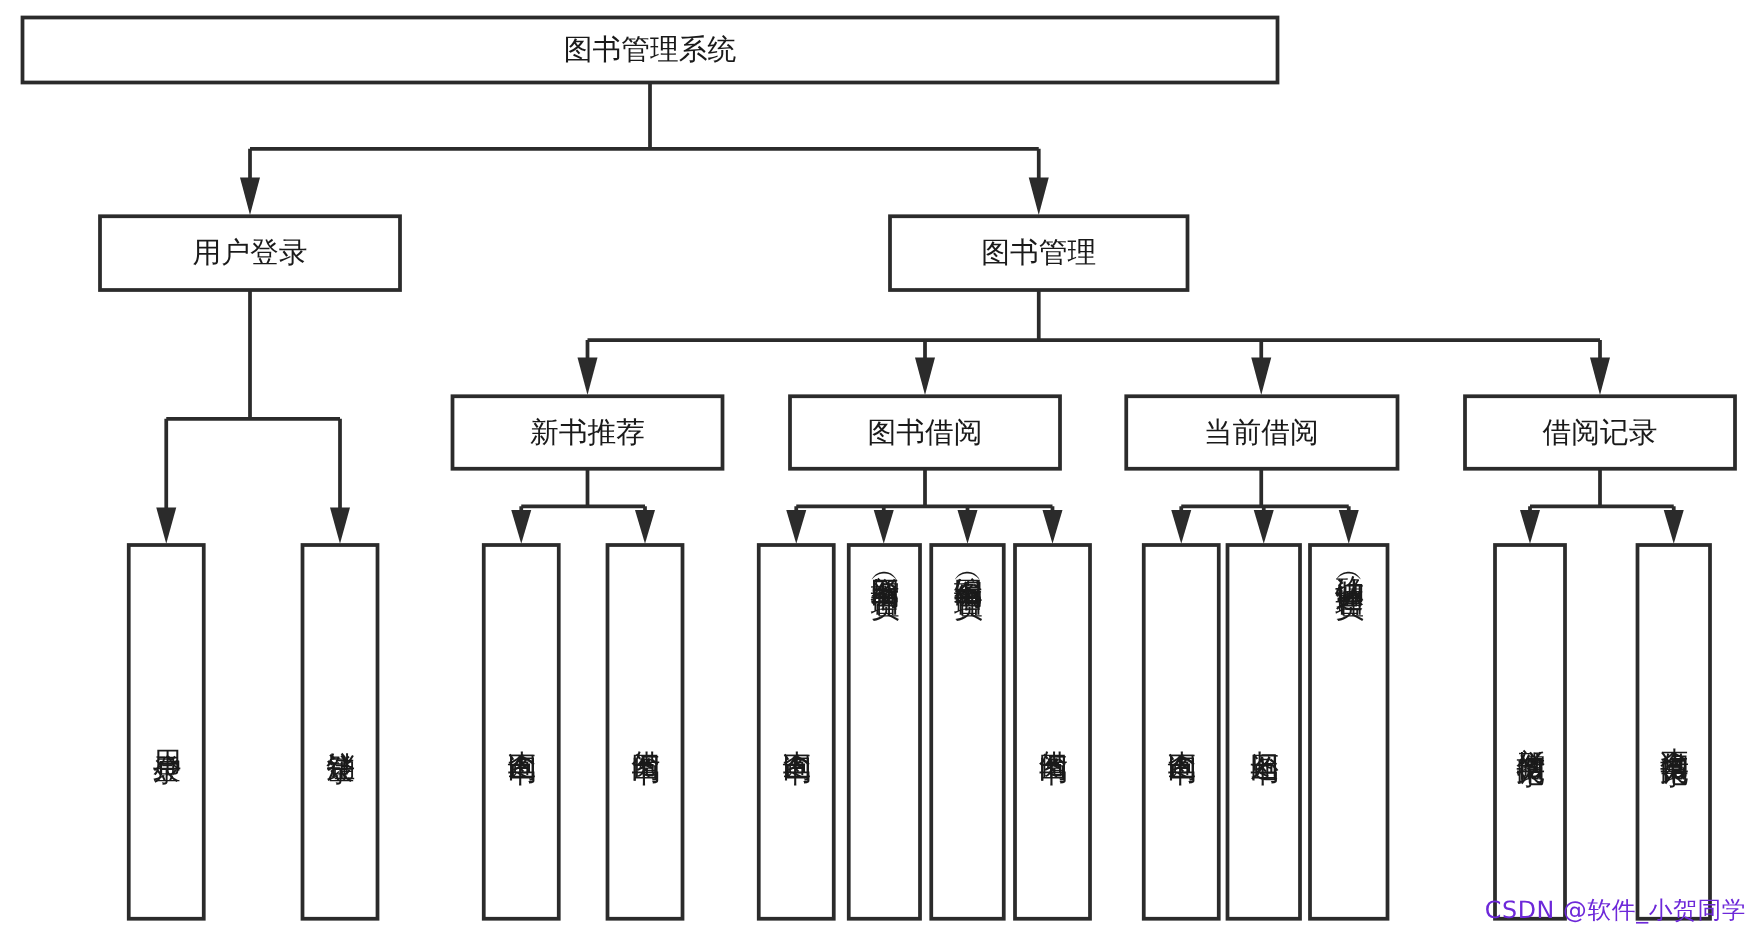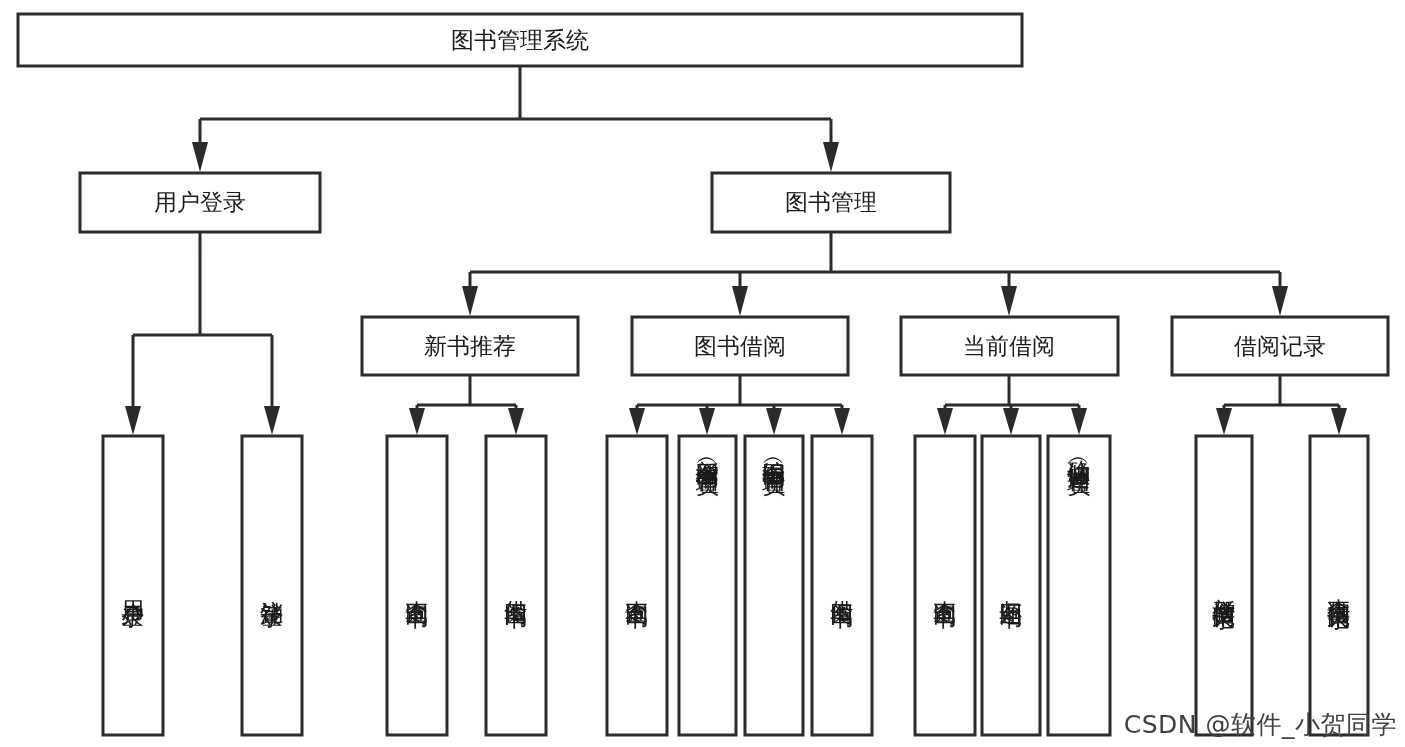--- a/index.html
+++ b/index.html
@@ -43,22 +43,22 @@
   }
   .arrow-head {
     fill: #2b2b2b;
     stroke: none;
   }
   .watermark {
     position: absolute;
     right: 8px;
     bottom: 6px;
     font-family: "DejaVu Sans", "Liberation Sans", sans-serif;
-    font-size: 25px;
-    color: #404040;
+    font-size: 19px;
+    color: #6d28d9;
     letter-spacing: 0.5px;
     white-space: nowrap;
     pointer-events: none;
     user-select: none;
     text-align: center;
   }
 </style>
 </head>
 <body>
 

